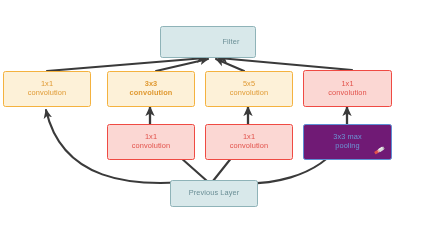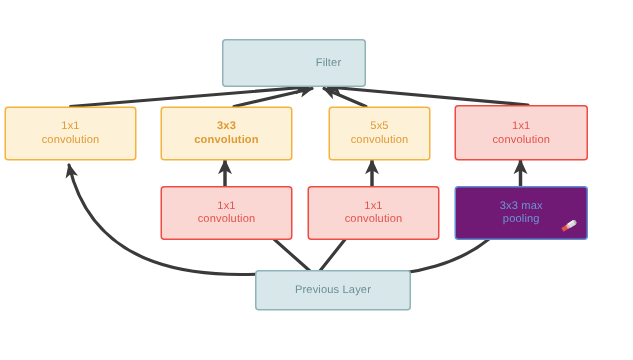--- a/index.html
+++ b/index.html
@@ -112,35 +112,35 @@
       <path d="M 47 71 L 205 58" stroke-width="2.1" marker-end="url(#arrowhead)"></path>
 
       <path d="M 156 71 L 208 59" stroke-width="2.1" marker-end="url(#arrowhead)"></path>
 
       <path d="M 244 71 L 216 59" stroke-width="2.1" marker-end="url(#arrowhead)"></path>
 
       <path d="M 352 70 L 219 58" stroke-width="2.1" marker-end="url(#arrowhead)"></path>
     </g>
   </svg>
 
-  <div class="node concat" style="left:148px; top:26px; width:96px; height:32px;padding-left:48px;">
+  <div class="node concat" style="left:160px; top:26px; width:96px; height:32px;padding-left:48px;">
     <span class="line">Filter</span>
   </div>
 
   <div class="node orange" style="left:3px; top:71px; width:88px; height:36px;">
     <span class="line">1x1</span>
     <span class="line">convolution</span>
   </div>
 
   <div class="node orange" style="left:107px; top:71px; width:88px; height:36px;font-weight:bold;">
     <span class="line">3x3</span>
     <span class="line">convolution</span>
   </div>
 
-  <div class="node orange" style="left:205px; top:71px; width:68px; height:36px;margin-left:14px;">
+  <div class="node orange" style="left:205px; top:71px; width:88px; height:36px;">
     <span class="line">5x5</span>
     <span class="line">convolution</span>
   </div>
 
   <div class="node red" style="left:303px; top:70px; width:89px; height:37px;">
     <span class="line">1x1</span>
     <span class="line">convolution</span>
   </div>
 
   <div class="node red" style="left:107px; top:124px; width:88px; height:36px;">
@@ -160,17 +160,17 @@
       <g transform="rotate(-32 8 7)">
         <rect x="1.2" y="5.1" width="4.6" height="3.6" rx="0.5" fill="#e0524a"></rect>
         <rect x="5.6" y="5.0" width="2.0" height="3.8" fill="#f0a8a2"></rect>
         <rect x="7.4" y="4.7" width="6.2" height="4.4" rx="0.6" fill="#d9d9d9"></rect>
         <rect x="7.4" y="4.7" width="6.2" height="1.5" rx="0.5" fill="#efefef"></rect>
         <rect x="13.3" y="5.2" width="1.5" height="3.4" rx="0.4" fill="#b8b8b8"></rect>
       </g>
     </svg>
   </div>
 
-  <div class="node prev" style="left:170px; top:180px; width:104px; height:27px;">
+  <div class="node prev" style="left:170px; top:180px; width:88px; height:27px;">
     <span class="line">Previous Layer</span>
   </div>
 
 </div>
 
 </body></html>

